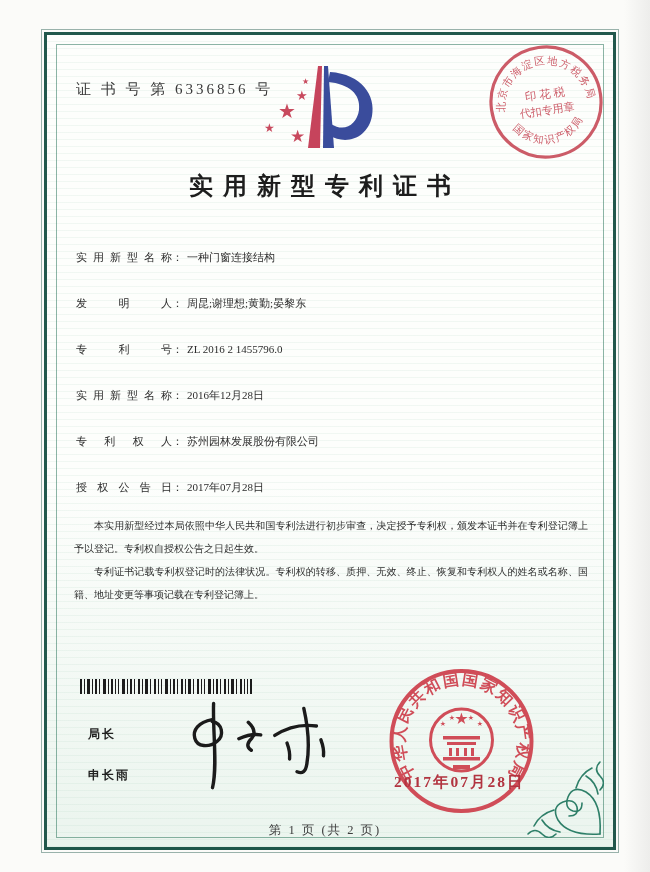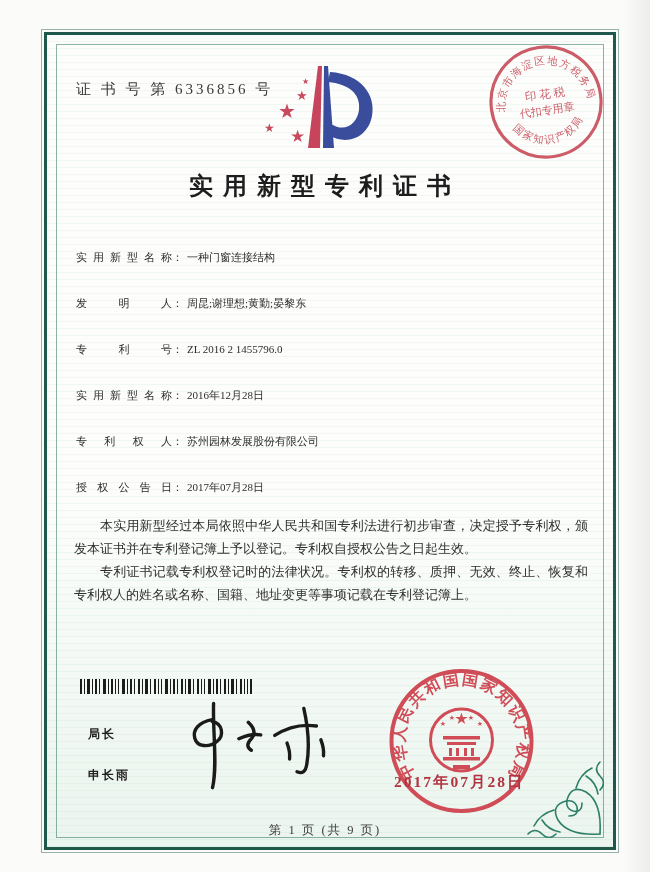--- a/index.html
+++ b/index.html
@@ -41,21 +41,21 @@
   }
   .fields { position:absolute; left:76px; top:250px; width:520px; }
   .field-row { height:46px; font-size:11px; color:#2d2d2d; white-space:nowrap; }
   .field-label {
     display:inline-block; width:96px;
     text-align:justify; text-align-last:justify;
   }
   .field-colon { display:inline-block; margin-right:4px; }
   .paragraphs {
     position:absolute; left:74px; top:514px; width:514px;
-    font-size:13px; line-height:23px; color:#2e2e2e;
+    font-size:10px; line-height:23px; color:#2e2e2e;
     text-align:justify;
   }
   .paragraphs p { text-indent:2em; }
   .barcode { position:absolute; left:80px; top:679px; width:172px; height:15px; }
   .signer { position:absolute; left:88px; top:726px; font-family:"Liberation Sans","DejaVu Sans",sans-serif; }
   .signer div { font-size:12px; font-weight:600; color:#222; letter-spacing:2px; }
   .signer div + div { margin-top:24px; }
   .signature { position:absolute; left:175px; top:692px; width:168px; height:102px; transform:rotate(-2deg); }
   .cnipa-seal { position:absolute; left:385px; top:664px; width:154px; height:154px; opacity:.9; }
   .seal-date {
@@ -238,15 +238,15 @@
       <rect x="71" y="84" width="3" height="8"></rect>
       <rect x="79" y="84" width="3" height="8"></rect>
       <rect x="86" y="84" width="3" height="8"></rect>
       <rect x="58" y="93" width="37" height="3.5"></rect>
       <rect x="68" y="101" width="17" height="4"></rect>
     </g>
   </svg>
 
   <div class="seal-date">2017年07月28日</div>
 
-  <div class="footer">第 1 页 (共 9 页)</div>
+  <div class="footer">第 1 页 (共 2 页)</div>
 
 </div>
 
 </body></html>

